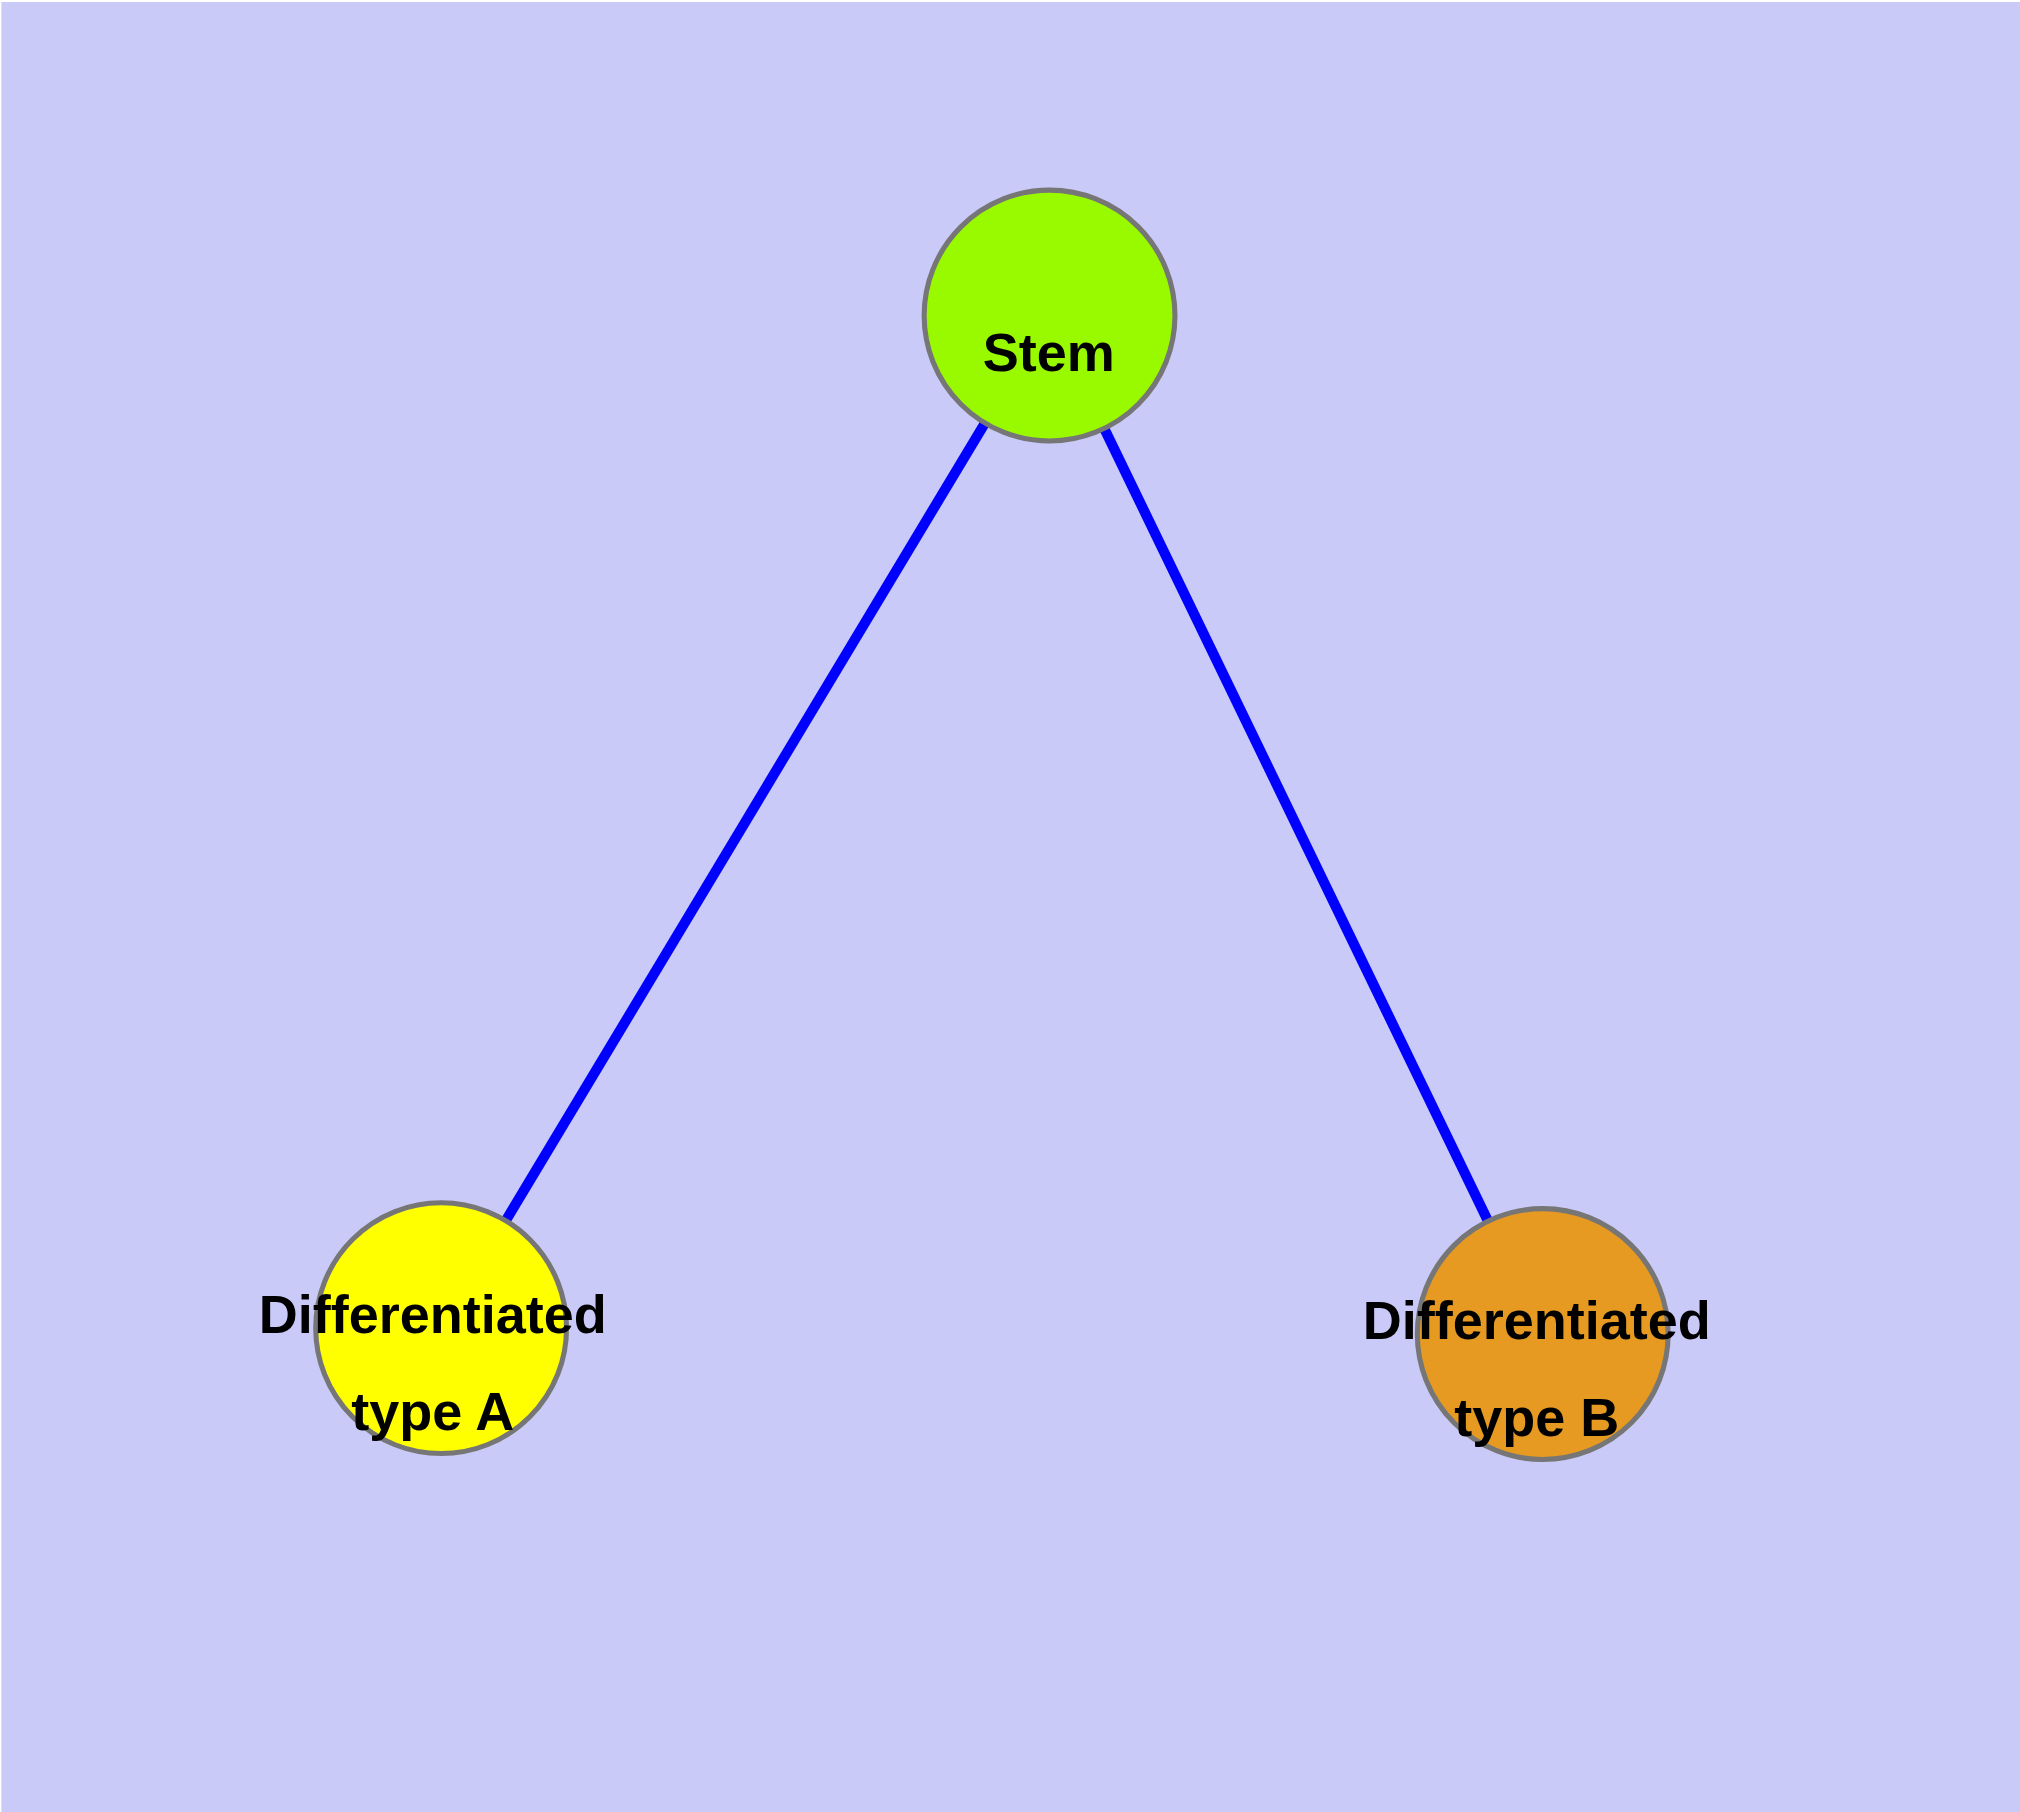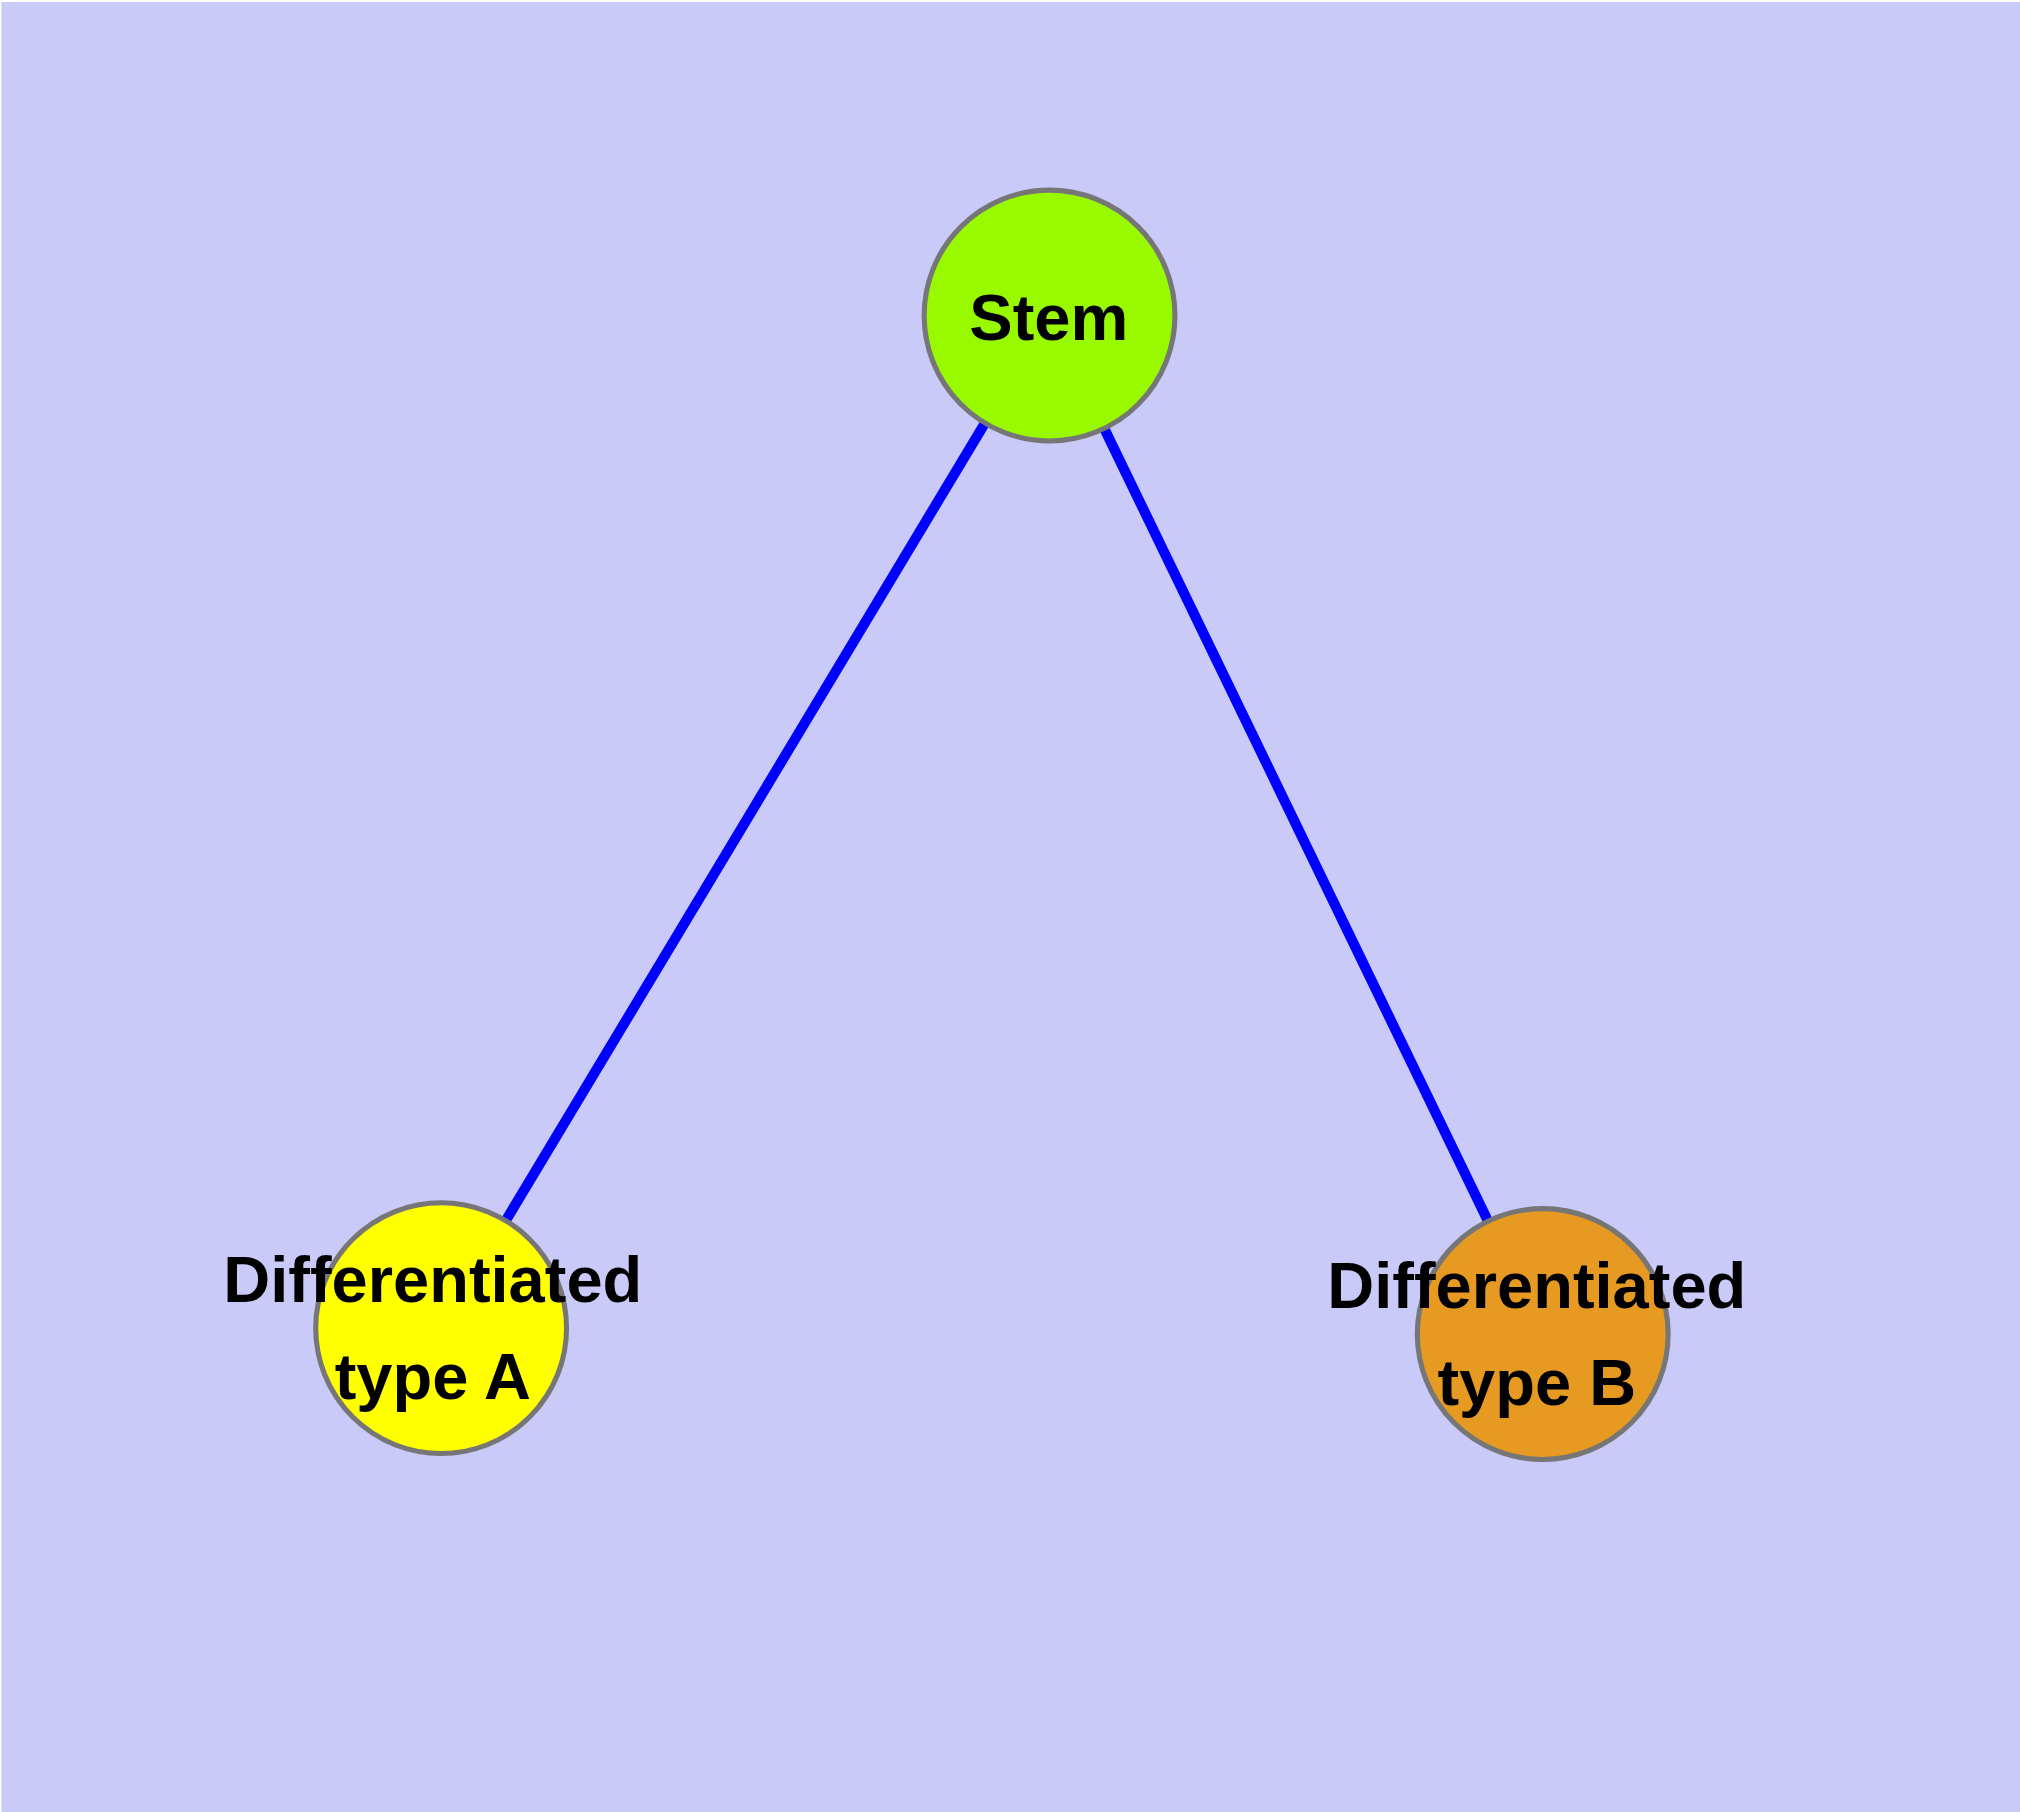--- a/index.html
+++ b/index.html
@@ -22,27 +22,28 @@
     position: absolute;
     left: 0;
     top: 0;
     width: 100%;
     height: 100%;
     display: block;
   }
   .node-label {
     position: absolute;
     transform: translate(-50%, -50%);
-    font-size: 65px;
+    font-size: 54px;
     font-weight: bold;
     line-height: 97px;
     color: #000000;
     text-align: center;
     white-space: pre-line;
     z-index: 3;
+    margin-top: 35px;
   }
   .label-stem   { left: 1048px; top: 315px;  }
   .label-type-a { left: 432px;  top: 1326px; }
   .label-type-b { left: 1536px; top: 1332px; }
 </style>
 </head>
 <body>
 
 <div class="canvas">
 

